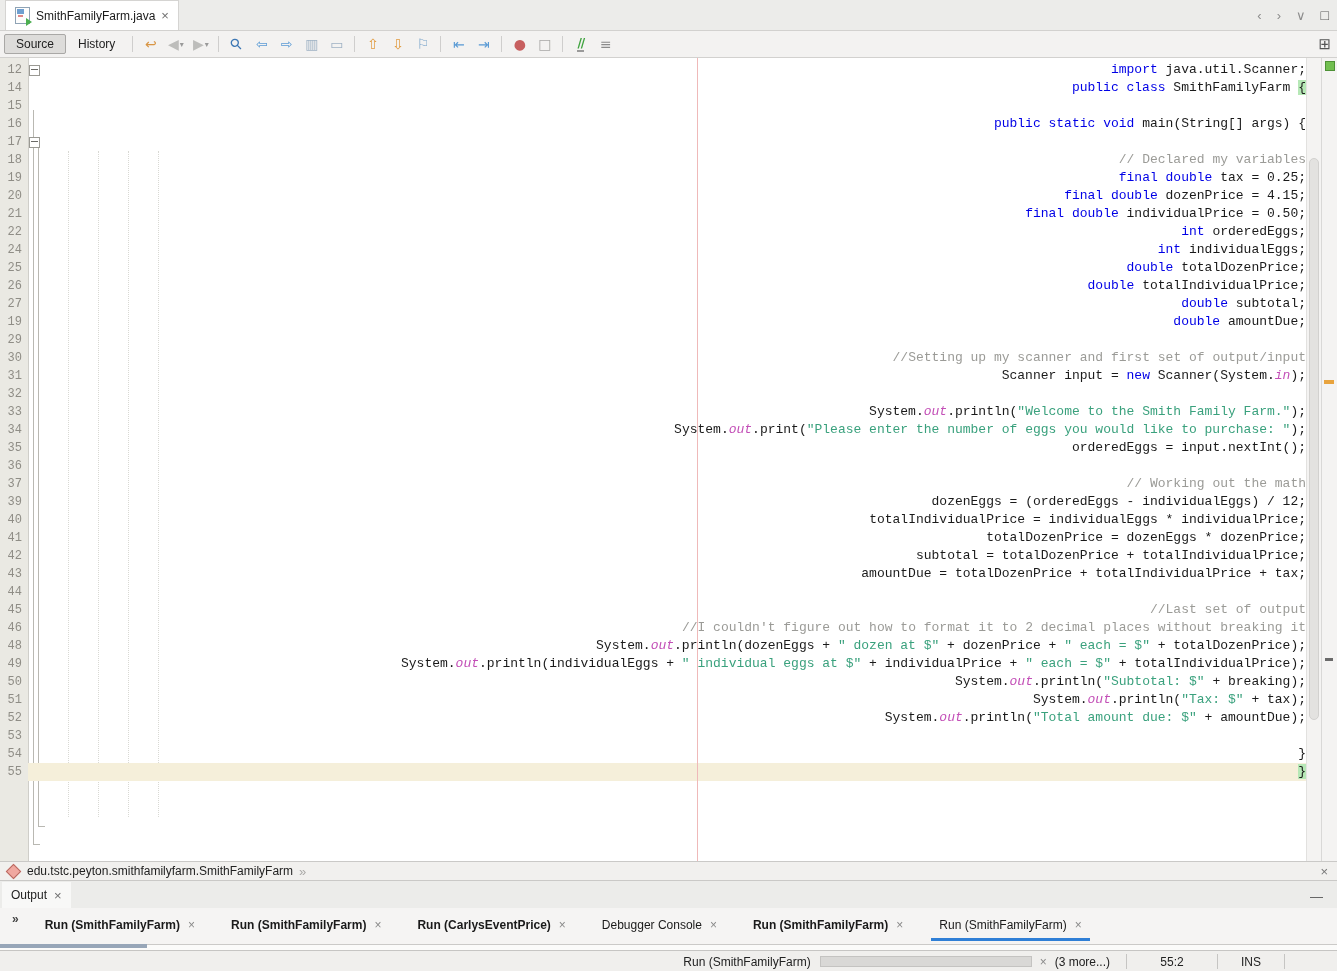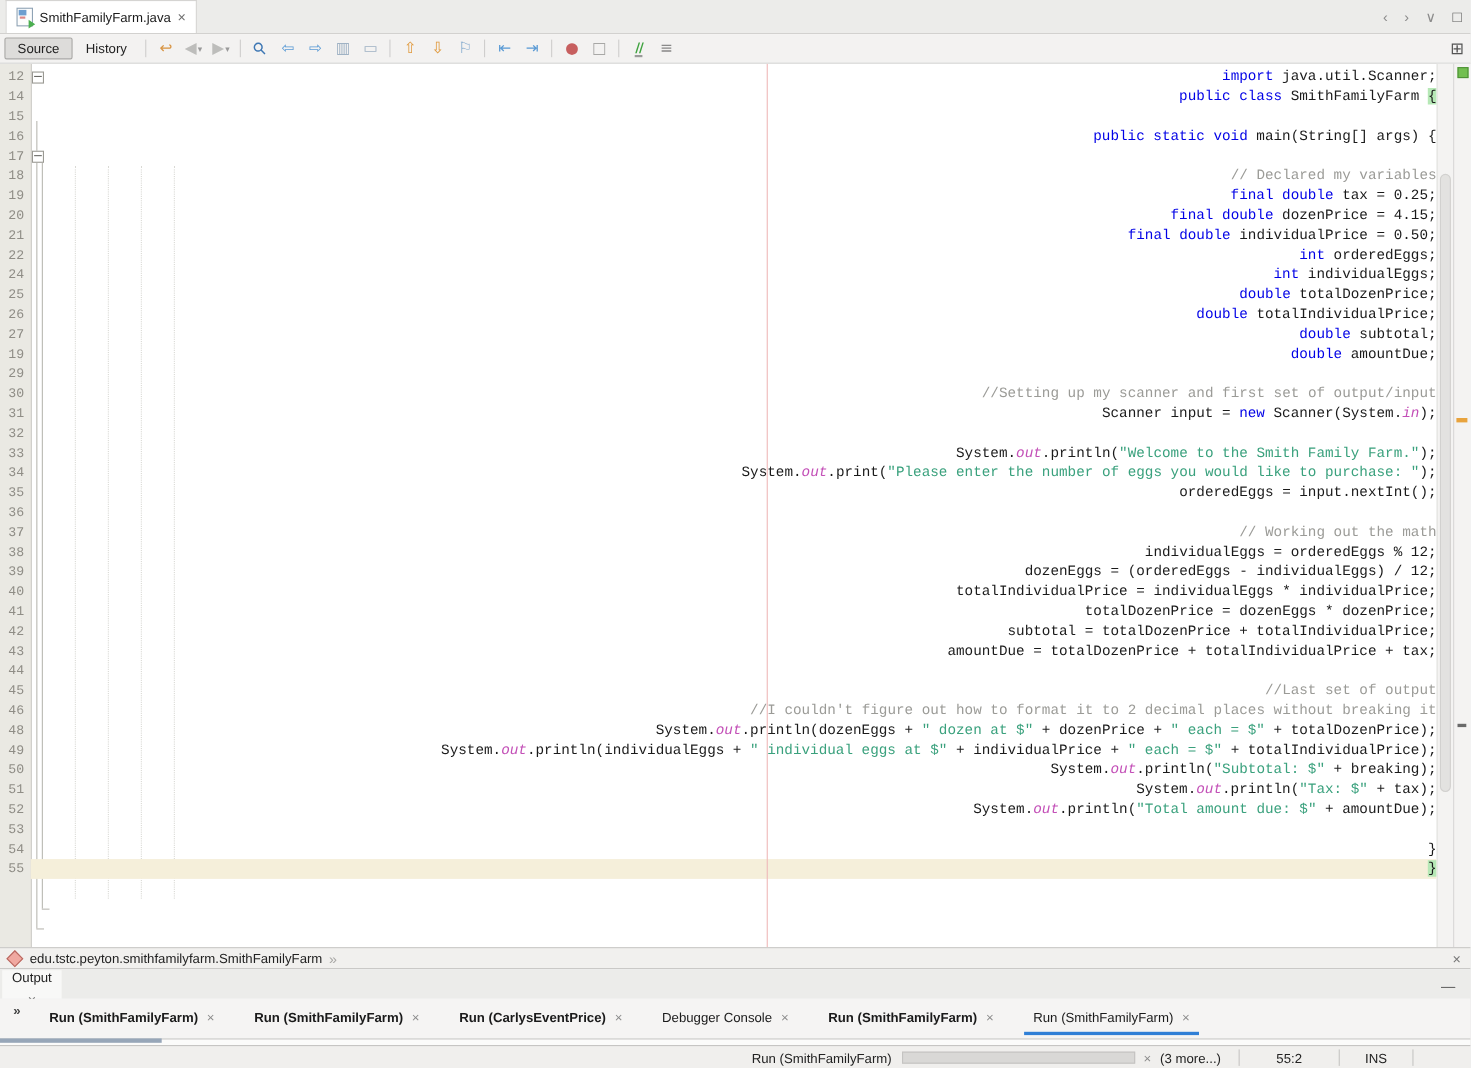--- a/index.html
+++ b/index.html
@@ -64,21 +64,21 @@
 
   
   .breadcrumb{flex:none;height:18px;background:#f1f0ee;border-top:1px solid #cac9c7;border-bottom:1px solid #cac9c7;
               display:flex;align-items:center;position:relative;}
   .bc-icon{width:9px;height:9px;background:#f0a8a0;border:1px solid #b86860;transform:rotate(45deg);margin:0 8px 0 8px;flex:none;}
   .bc-chevron{color:#a9a8a6;font-size:13px;margin-left:6px;}
   .bc-close{position:absolute;right:9px;color:#777;font-size:13px;}
 
   
   .outrow1{flex:none;height:27px;background:#ececea;display:flex;align-items:flex-end;position:relative;}
-  .outtab{height:26px;display:flex;align-items:center;gap:7px;padding:0 9px;margin-left:2px;background:#f8f8f7;flex-direction:column;}
+  .outtab{height:26px;display:flex;align-items:center;gap:7px;padding:0 9px;margin-left:2px;background:#f8f8f7;}
   .out-underline{position:absolute;left:0;bottom:-4px;width:147px;height:4px;background:#97a6b8;z-index:5;}
   .out-min{position:absolute;right:14px;bottom:4px;color:#555;font-size:13px;}
   .outrow2{flex:none;height:36px;background:#f5f4f3;border-bottom:1px solid #cbcac8;display:flex;align-items:center;position:relative;padding-left:12px;}
   .out-overflow{color:#444;font-weight:bold;font-size:12px;margin-right:14px;align-self:flex-start;margin-top:4px;}
   .otab{display:flex;align-items:center;gap:8px;padding:0 12px;height:33px;margin-right:12px;color:#1a1a1a;position:relative;}
   .otab.bold .olbl{font-weight:bold;}
   .otab .ox{color:#8a8a8a;font-size:12px;}
   .otab.sel::after{content:"";position:absolute;left:4px;right:4px;bottom:0;height:3px;background:#2f7fd6;}
   .outcontent{flex:none;height:5px;background:#fbfbfa;}
 
@@ -313,25 +313,20 @@
           <div class="line" data-name="code-line-36">
             <span class="lnum" data-name="line-number">36</span>
             <span class="lfold" data-name="fold-margin"></span>
             <span class="ltext" data-name="code-text"></span>
           </div>
           <div class="line" data-name="code-line-37">
             <span class="lnum" data-name="line-number">37</span>
             <span class="lfold" data-name="fold-margin"></span>
             <span class="ltext" data-name="code-text">                <span class="tok-cm">// Working out the math</span></span>
           </div>
-          <div class="line" data-name="code-line-38">
-            <span class="lnum" data-name="line-number">38</span>
-            <span class="lfold" data-name="fold-margin"></span>
-            <span class="ltext" data-name="code-text">                <span class="tok-pl">individualEggs = orderedEggs % 12;</span></span>
-          </div>
           <div class="line" data-name="code-line-39">
             <span class="lnum" data-name="line-number">39</span>
             <span class="lfold" data-name="fold-margin"></span>
             <span class="ltext" data-name="code-text">                <span class="tok-pl">dozenEggs = (orderedEggs - individualEggs) / 12;</span></span>
           </div>
           <div class="line" data-name="code-line-40">
             <span class="lnum" data-name="line-number">40</span>
             <span class="lfold" data-name="fold-margin"></span>
             <span class="ltext" data-name="code-text">                <span class="tok-pl">totalIndividualPrice = individualEggs * individualPrice;</span></span>
           </div>

